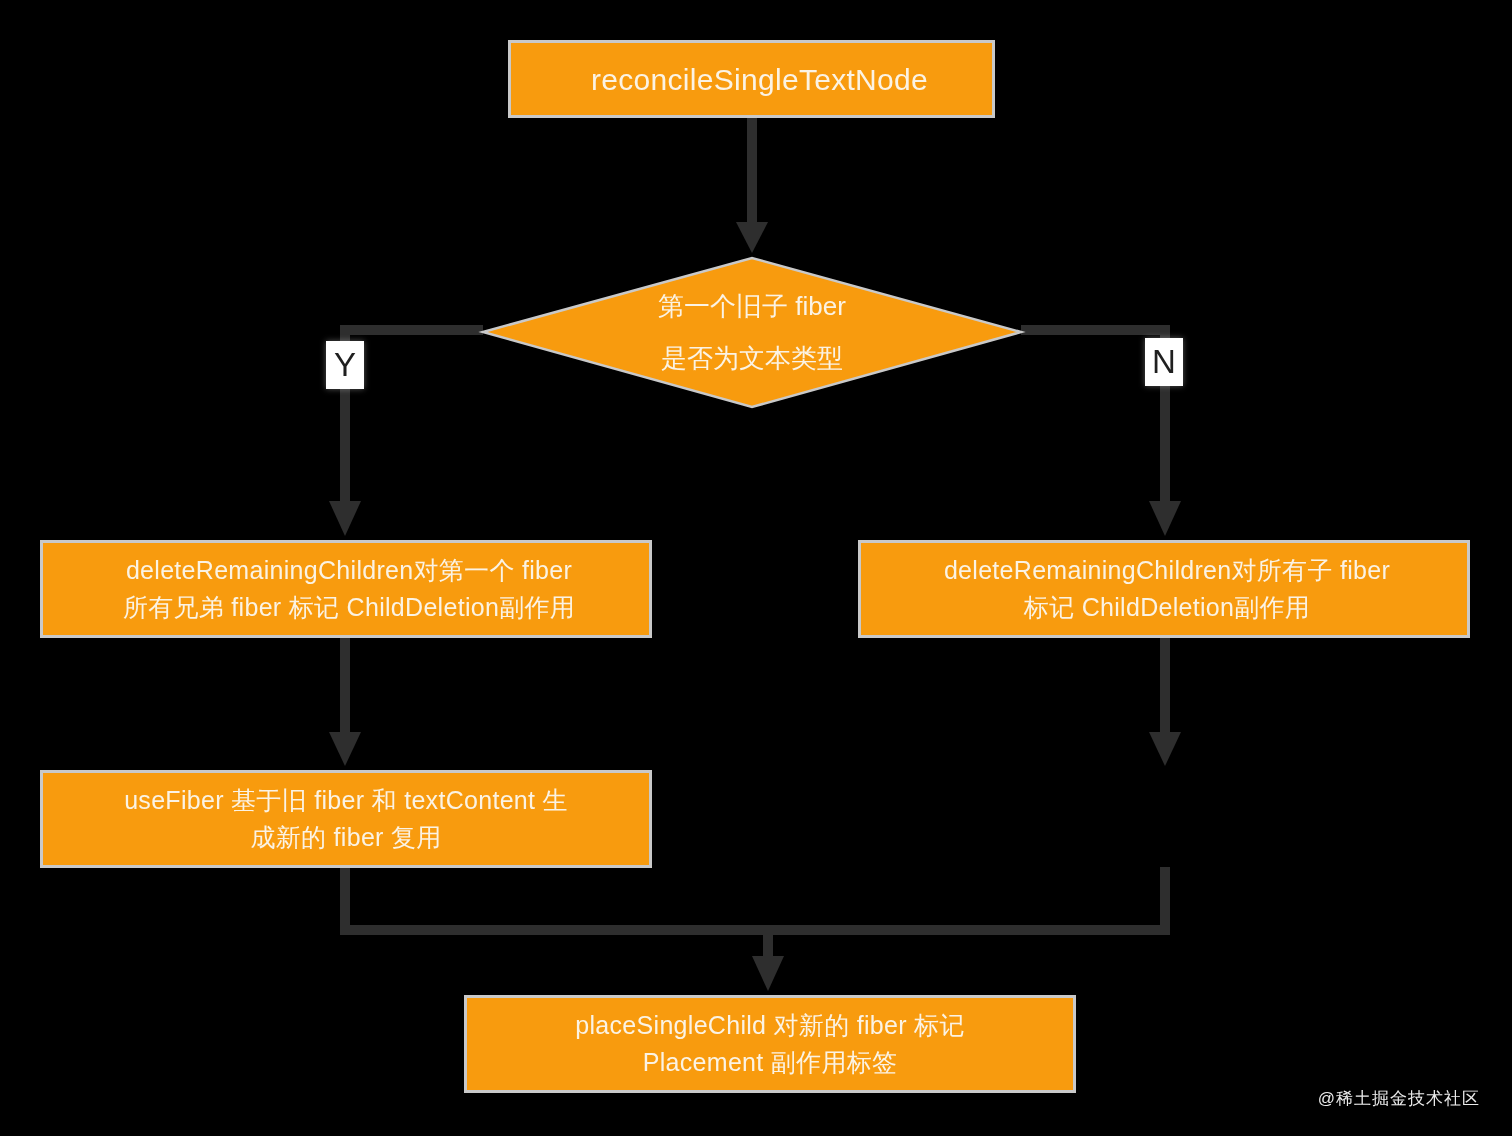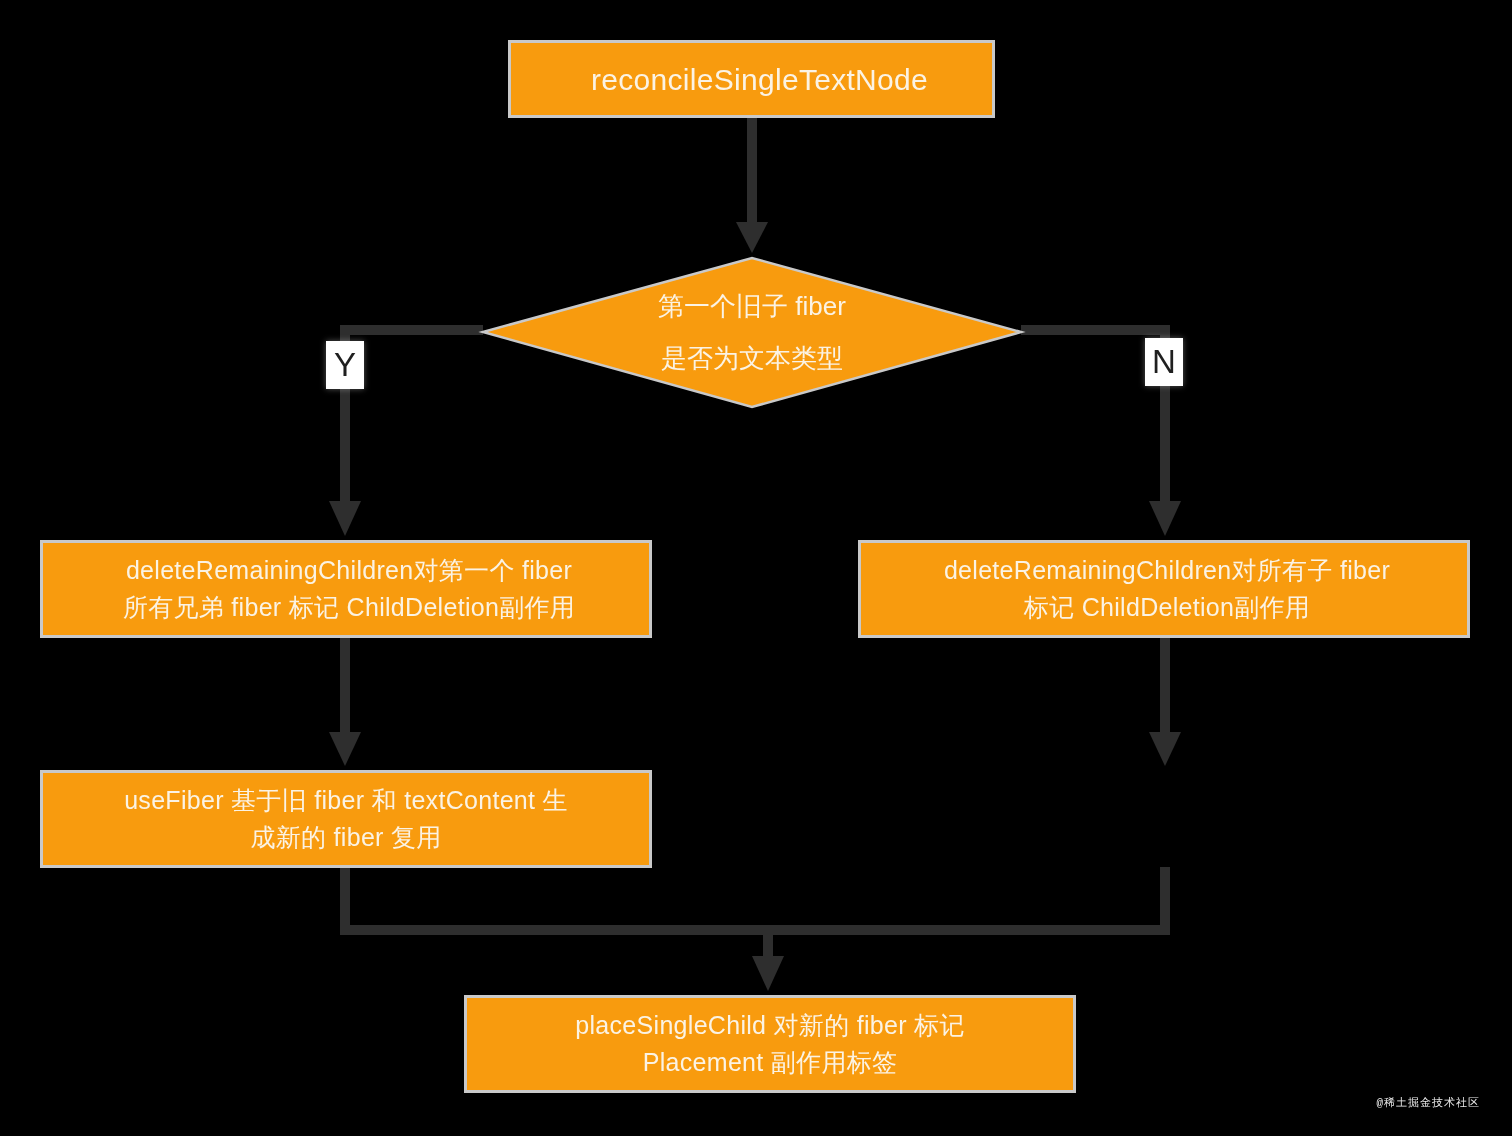--- a/index.html
+++ b/index.html
@@ -88,26 +88,25 @@
     align-items: center;
     justify-content: center;
     font-size: 33px;
     box-shadow: 0 0 6px rgba(255,255,255,0.35);
   }
   .edge-label-yes { left: 326px; top: 341px; }
   .edge-label-no  { left: 1145px; top: 338px; }
   .watermark {
     position: absolute;
     right: 32px; bottom: 26px;
-    font-size: 11px;
+    font-size: 17px;
     letter-spacing: 1px;
     color: rgba(255,255,255,0.92);
     text-shadow: 0 0 4px rgba(0,0,0,0.9), 0 2px 6px rgba(0,0,0,0.8);
     filter: blur(0.5px);
-    font-family: Liberation Mono, monospace;
   }
 </style>
 </head>
 <body>
 
 <div class="canvas">
 
   <svg class="connector-layer" viewBox="0 0 1512 1136" xmlns="http://www.w3.org/2000/svg">
 
     <path class="edge" d="M752,117 L752,223"></path>

